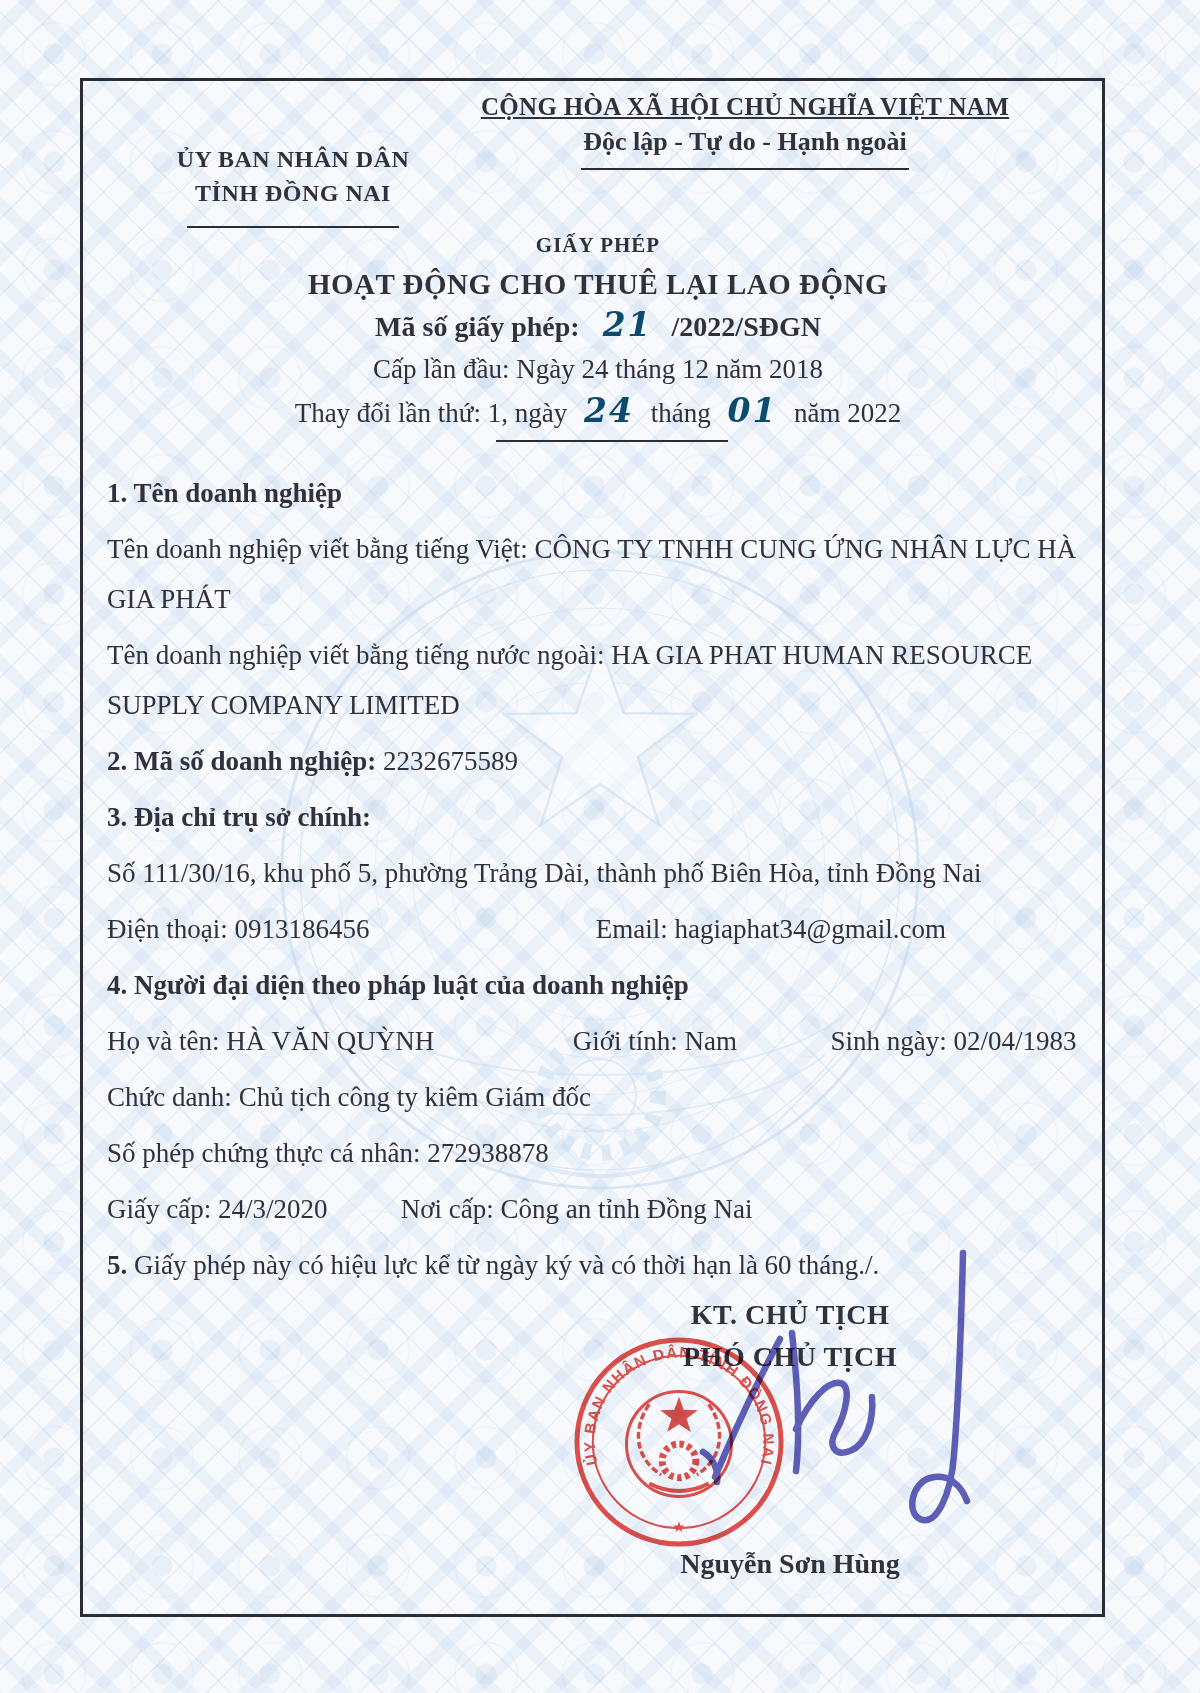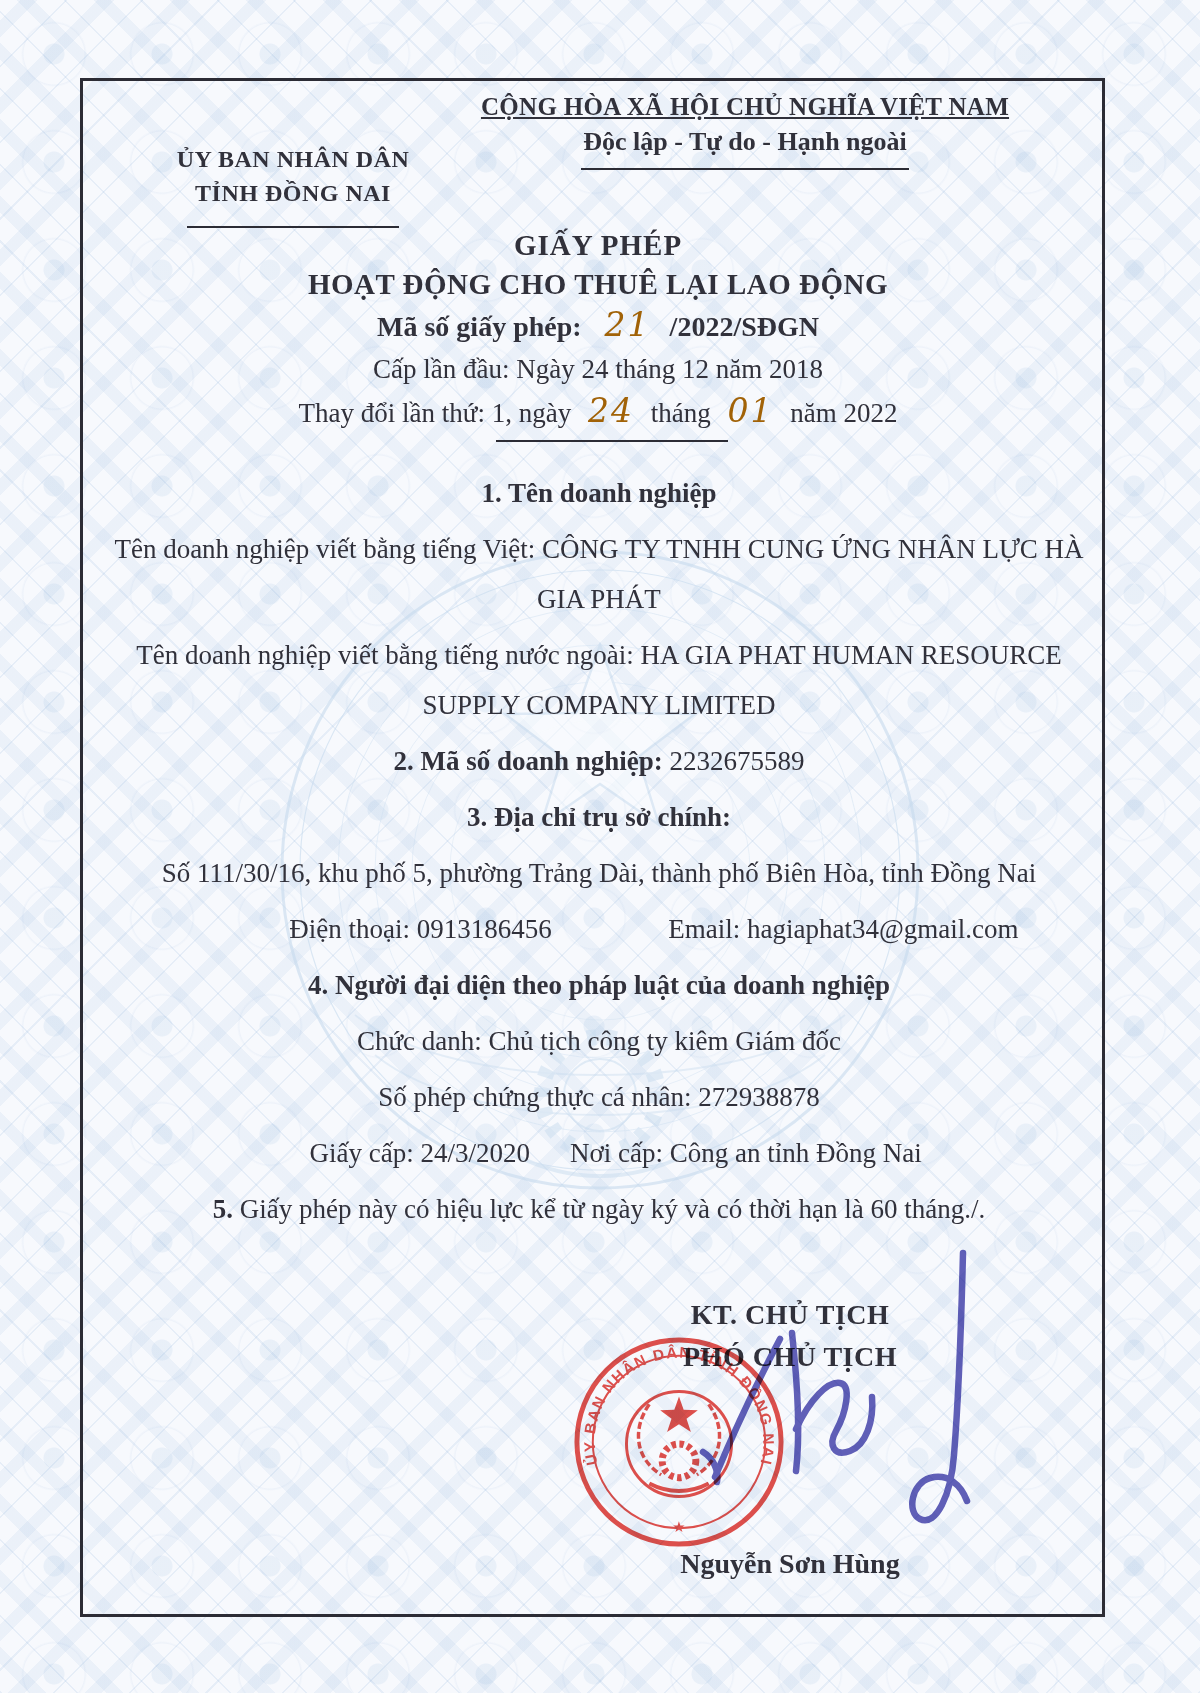--- a/index.html
+++ b/index.html
@@ -27,33 +27,33 @@
     border:3px solid #2c2c35;
   }
   .hdr-left{position:absolute;left:103px;top:94px;width:380px;text-align:center;
     font-weight:bold;font-size:24px;line-height:34px;letter-spacing:.5px;margin-top:48px;}
   .hdr-left .rule{width:212px;border-top:2.5px solid #2c2c35;margin:16px auto 0;}
   .hdr-right{position:absolute;left:478px;top:90px;width:534px;text-align:center;font-weight:bold;}
   .hdr-right .l1{font-size:25px;line-height:34px;letter-spacing:.3px;text-decoration:underline;}
   .hdr-right .l2{font-size:26px;line-height:36px;}
   .hdr-right .rule{width:328px;border-top:2.5px solid #2c2c35;margin:8px auto 0;}
   .titleblock{position:absolute;left:103px;top:226px;width:990px;text-align:center;}
-  .titleblock .t1{font-size:29px;font-weight:bold;line-height:38px;letter-spacing:1px;}
+  .titleblock .t1{font-size:21px;font-weight:bold;line-height:38px;letter-spacing:1px;}
   .titleblock .t2{font-size:29px;font-weight:bold;line-height:40px;letter-spacing:.5px;}
   .titleblock .t3{font-size:28px;font-weight:bold;line-height:42px;}
   .titleblock .t4,.titleblock .t5{font-size:27px;line-height:42px;}
   .titleblock .rule{width:232px;border-top:2.5px solid #2c2c35;margin:6px auto 0;transform:translateX(14px);}
   .hand{
-    color:#a16207;font-style:italic;font-weight:normal;
+    color:#0c4a6e;font-style:italic;font-weight:bold;
     font-family:"DejaVu Serif",serif;font-size:33px;letter-spacing:2px;
   }
   .t3 .hand{padding:0 12px 0 16px;}
   .t5 .hand{padding:0 10px;margin-top:19px;}
   .body{position:absolute;left:103px;top:468px;width:992px;font-size:27px;}
-  .body p{margin:0 4px 6px;line-height:50px;text-align:center;}
+  .body p{margin:0 4px 6px;line-height:50px;}
   .b{font-weight:bold;}
   .w487{display:inline-block;width:482px;}
   .w459{display:inline-block;width:459px;}
   .w251{display:inline-block;width:251px;}
   .w287{display:inline-block;width:287px;}
   .sigblock{position:absolute;left:590px;top:1294px;width:400px;text-align:center;
     font-weight:bold;font-size:28px;line-height:42px;letter-spacing:.5px;}
   .signer{position:absolute;left:590px;top:1548px;width:400px;text-align:center;
     font-weight:bold;font-size:28px;}
   .stamp{position:absolute;left:570px;top:1333px;mix-blend-mode:multiply;opacity:.92;}
@@ -139,20 +139,34 @@
       <span>Điện thoại:</span>
       <span>0913186456</span>
     </span>
     <span>
       <span>Email:</span>
       <span>hagiaphat34@gmail.com</span>
     </span>
   </p>
   <p class="b">4. Người đại diện theo pháp luật của doanh nghiệp</p>
   <p>
+    <span class="w459">
+      <span>Họ và tên:</span>
+      <span>HÀ VĂN QUỲNH</span>
+    </span>
+    <span class="w251">
+      <span>Giới tính:</span>
+      <span>Nam</span>
+    </span>
+    <span>
+      <span>Sinh ngày:</span>
+      <span>02/04/1983</span>
+    </span>
+  </p>
+  <p>
     <span>Chức danh:</span>
     <span>Chủ tịch công ty kiêm Giám đốc</span>
   </p>
   <p>
     <span>Số phép chứng thực cá nhân:</span>
     <span>272938878</span>
   </p>
   <p>
     <span class="w287">
       <span>Giấy cấp:</span>

